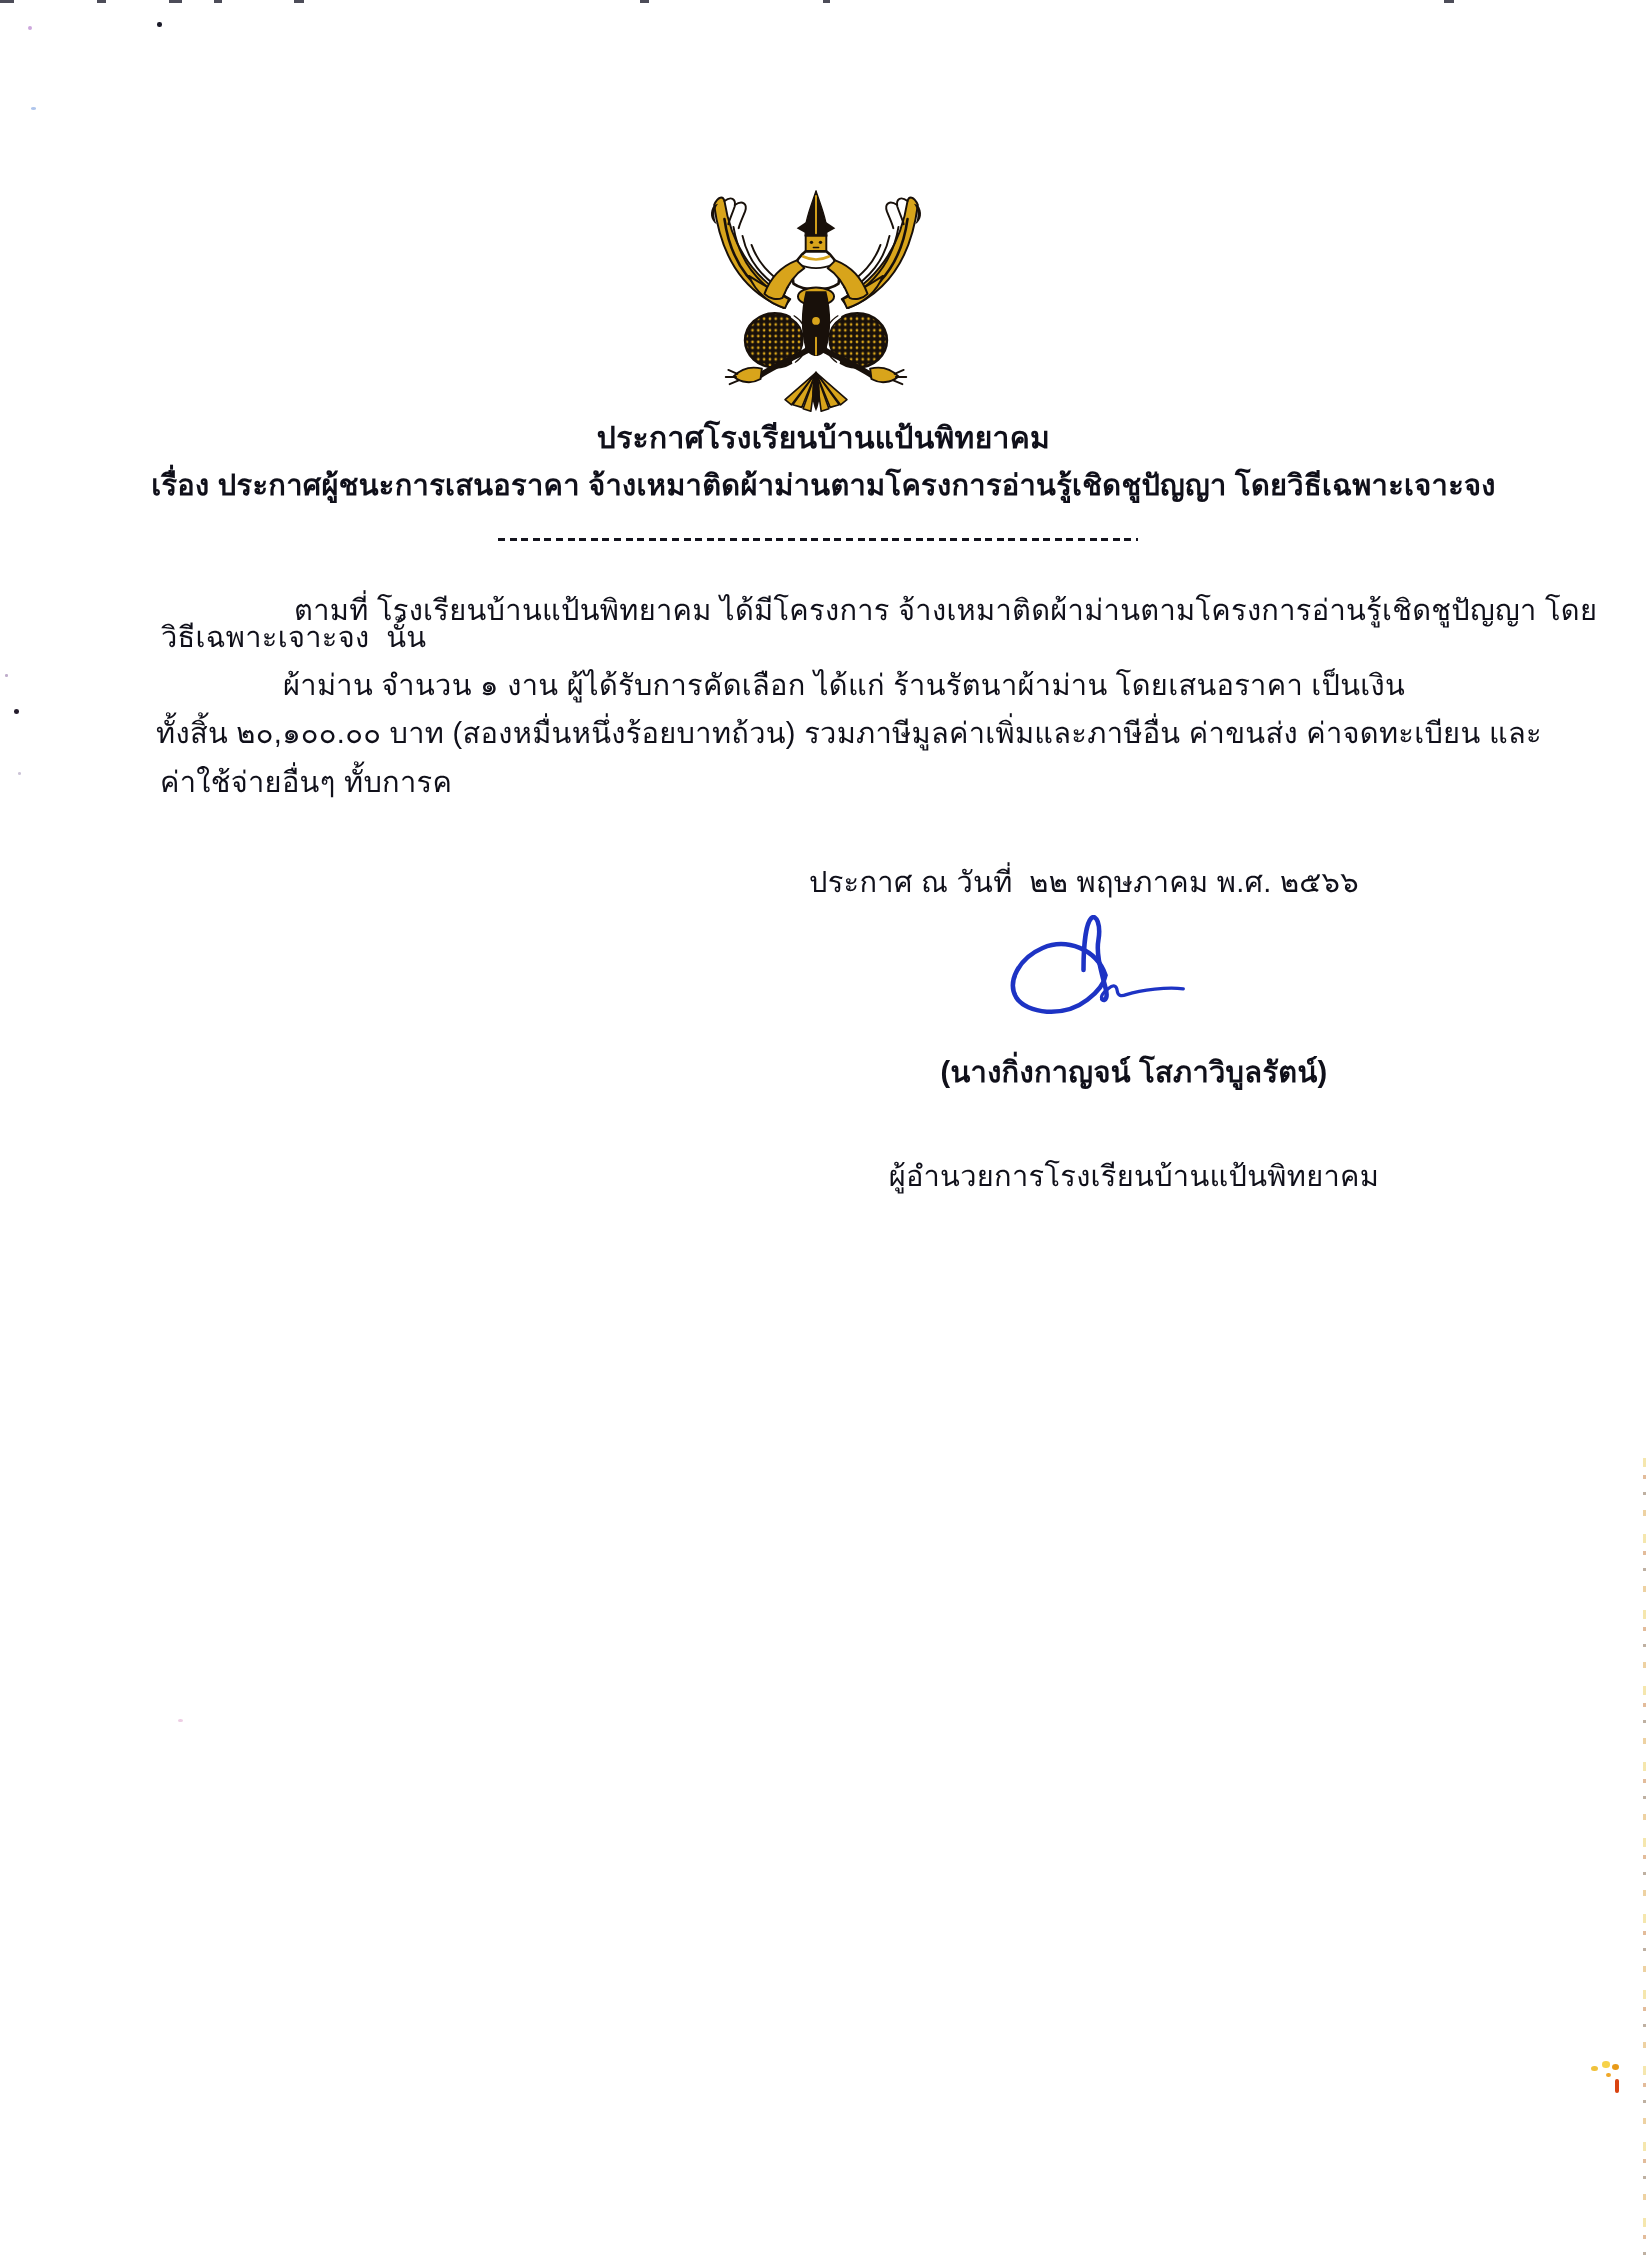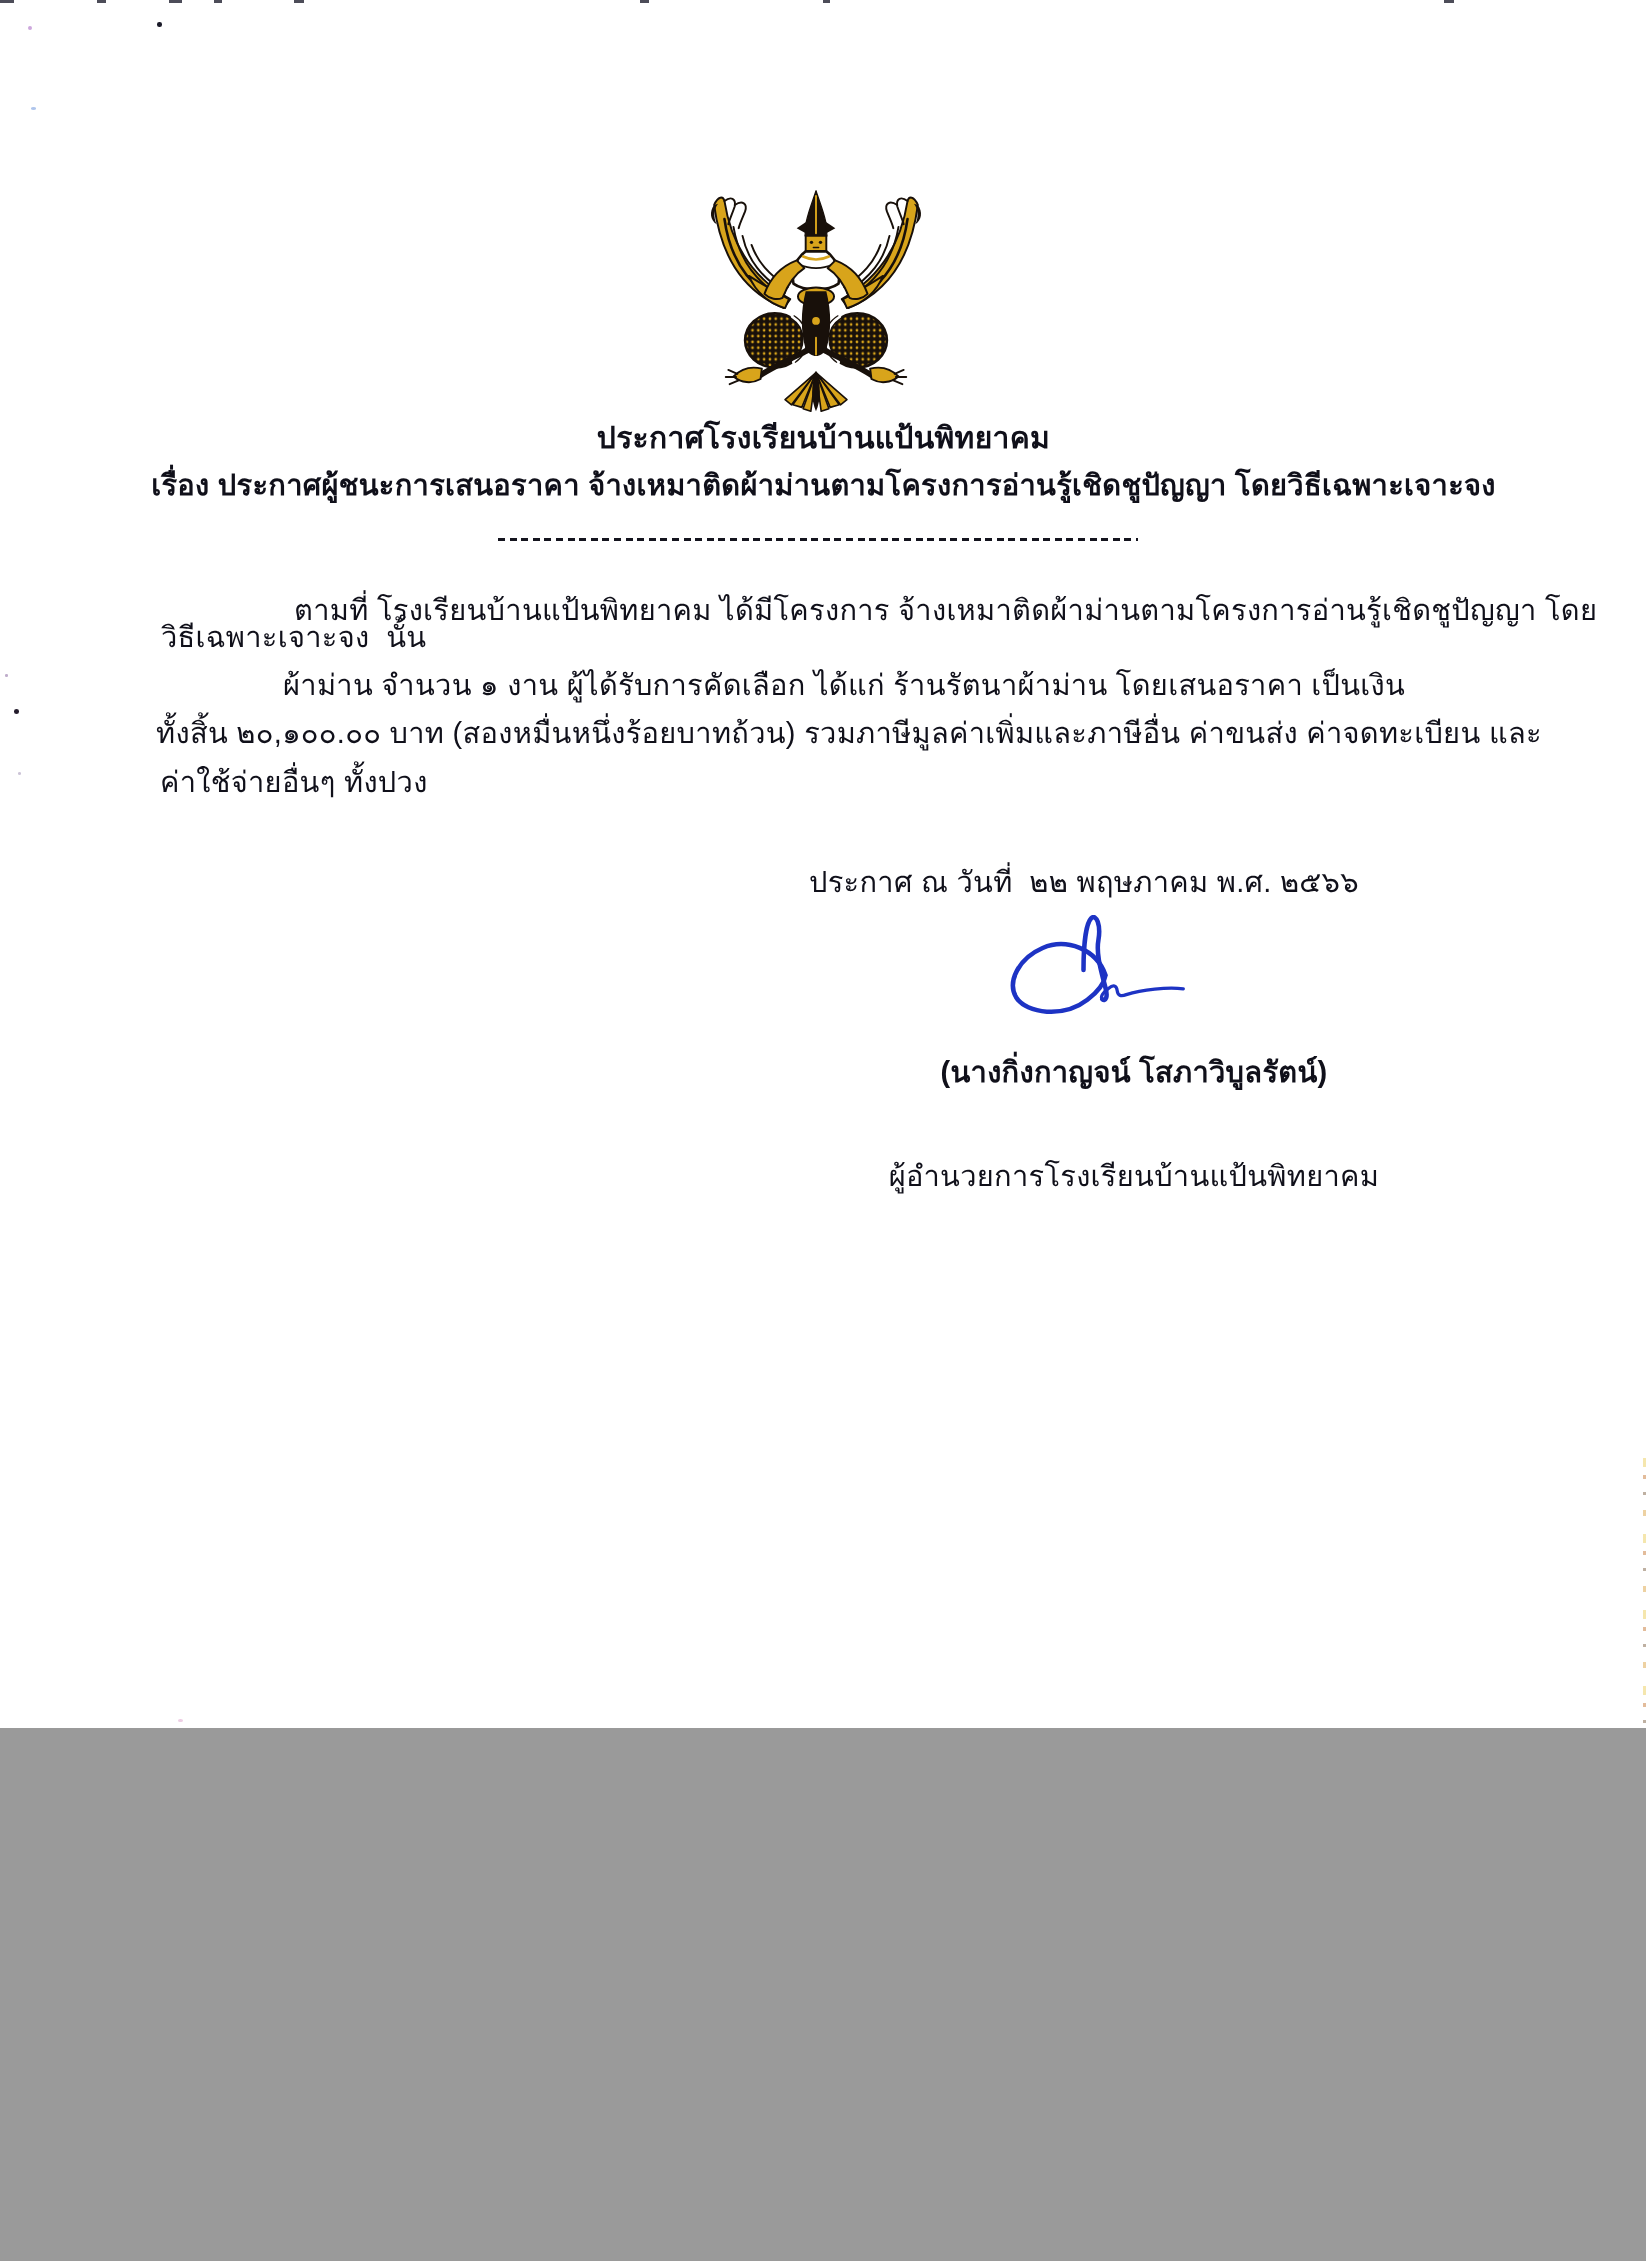--- a/index.html
+++ b/index.html
@@ -5,21 +5,21 @@
   :root{
     --ink:#10101a;
     --gold:#d8a41b;
     --gold-dk:#8a6a10;
     --emblem-ink:#18100a;
     --sig:#1d33c4;
   }
   html,body{margin:0;padding:0;background:#9a9a9a;}
   .page{
     position:relative;
-    width:1647px;height:1728px;
+    width:1647px;height:2261px;
     background:#ffffff;
     overflow:hidden;
     font-family:"Liberation Sans","DejaVu Sans",sans-serif;
     color:var(--ink);
   }
   .t-line{
     position:absolute;
     white-space:pre;
     font-size:29px;
     line-height:39px;
@@ -122,21 +122,21 @@
 
   <div class="t-line t-center t-bold" style="top:418px;font-size:30px;">ประกาศโรงเรียนบ้านแป้นพิทยาคม</div>
   <div class="t-line t-center t-bold" style="top:466px;font-size:29px;">เรื่อง ประกาศผู้ชนะการเสนอราคา จ้างเหมาติดผ้าม่านตามโครงการอ่านรู้เชิดชูปัญญา โดยวิธีเฉพาะเจาะจง</div>
 
   <div class="dash-rule"></div>
 
   <div class="t-line" style="left:294px;top:591px;">ตามที่ โรงเรียนบ้านแป้นพิทยาคม ได้มีโครงการ จ้างเหมาติดผ้าม่านตามโครงการอ่านรู้เชิดชูปัญญา โดย</div>
   <div class="t-line" style="left:161px;top:618px;">วิธีเฉพาะเจาะจง  นั้น</div>
   <div class="t-line" style="left:283px;top:666px;">ผ้าม่าน จำนวน ๑ งาน ผู้ได้รับการคัดเลือก ได้แก่ ร้านรัตนาผ้าม่าน โดยเสนอราคา เป็นเงิน</div>
   <div class="t-line" style="left:156px;top:714px;">ทั้งสิ้น ๒๐,๑๐๐.๐๐ บาท (สองหมื่นหนึ่งร้อยบาทถ้วน) รวมภาษีมูลค่าเพิ่มและภาษีอื่น ค่าขนส่ง ค่าจดทะเบียน และ</div>
-  <div class="t-line" style="left:160px;top:763px;">ค่าใช้จ่ายอื่นๆ ทั้งปวง</div>
+  <div class="t-line" style="left:160px;top:763px;">ค่าใช้จ่ายอื่นๆ ทั้บการค</div>
 
   <div class="t-line" style="left:809px;top:863px;">ประกาศ ณ วันที่  ๒๒ พฤษภาคม พ.ศ. ๒๕๖๖</div>
 
   <div class="sig-block">
     <svg viewBox="0 0 290 168" width="188" height="110">
       <g fill="none" stroke="#1d33c4" stroke-linecap="round" stroke-linejoin="round">
         <path d="M152 92 C 138 52 92 34 55 50 C 18 66 0 102 14 126 C 30 152 88 158 124 130 C 140 118 150 104 152 92" stroke-width="7"></path>
         <path d="M118 84 C 118 45 122 12 130 4 C 138 -3 145 15 141 38 C 137 60 146 88 152 112 C 156 126 152 133 147 129" stroke-width="7"></path>
         <path d="M147 129 C 143 125 149 118 157 112 C 164 106 169 108 170 116 C 171 124 176 125 184 122 C 208 114 248 110 272 113" stroke-width="5"></path>
       </g>

